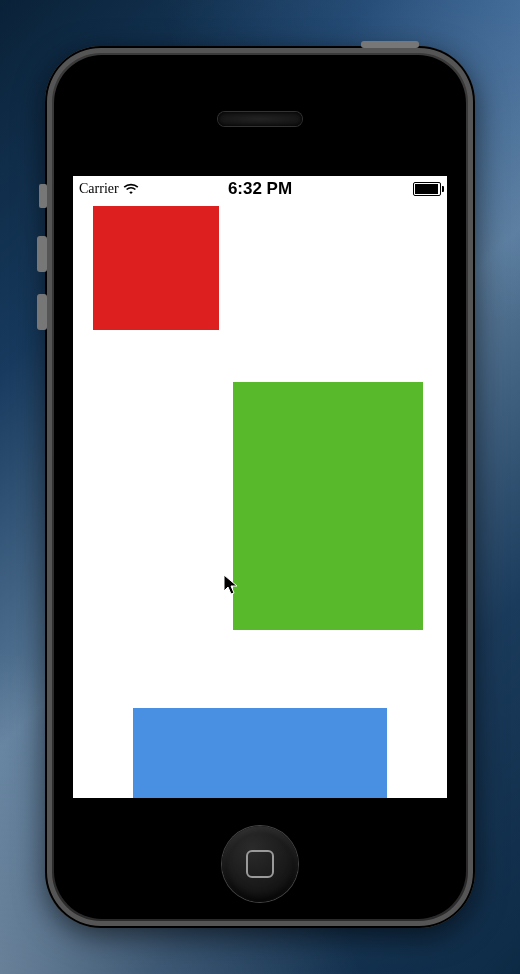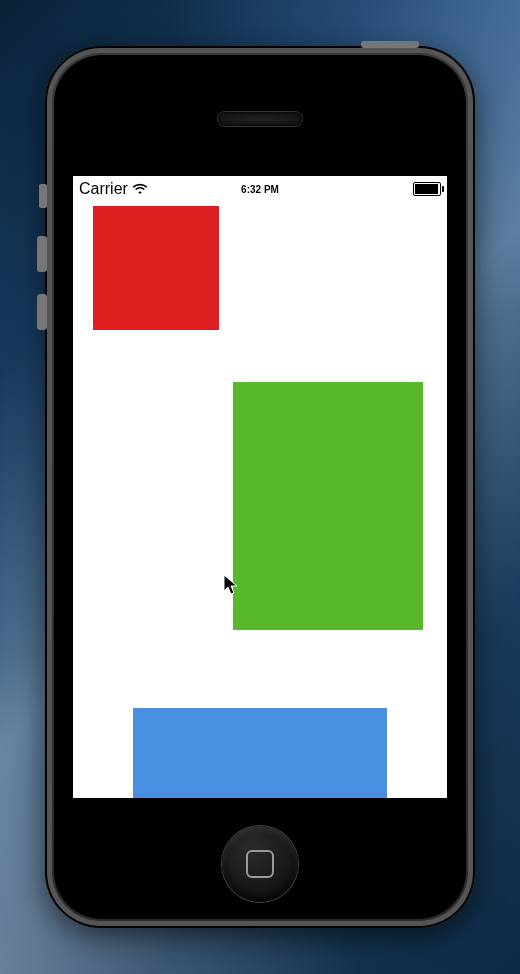--- a/index.html
+++ b/index.html
@@ -121,21 +121,21 @@
     display: flex;
     align-items: center;
   }
   .sb-left {
     position: absolute;
     left: 6px;
     display: flex;
     align-items: center;
     gap: 4px;
   }
-  .sb-carrier { font-size: 16px; }
+  .sb-carrier { font-size: 14px; font-family: Liberation Serif, serif; }
   .sb-wifi {
     width: 16px; height: 12px;
     position: relative;
     display: inline-block;
   }
   .sb-wifi::before, .sb-wifi::after, .sb-wifi span {
     content: "";
     position: absolute;
     border: 2px solid #000;
     border-bottom: none;
@@ -143,21 +143,21 @@
     border-right: none;
     border-radius: 50%;
   }
   .sb-wifi svg { display:block; }
 
   .sb-center {
     position: absolute;
     left: 50%;
     transform: translateX(-50%);
     font-weight: 600;
-    font-size: 10px;
+    font-size: 17px;
   }
   .sb-right {
     position: absolute;
     right: 6px;
     display: flex;
     align-items: center;
   }
   .battery {
     width: 26px;
     height: 12px;

